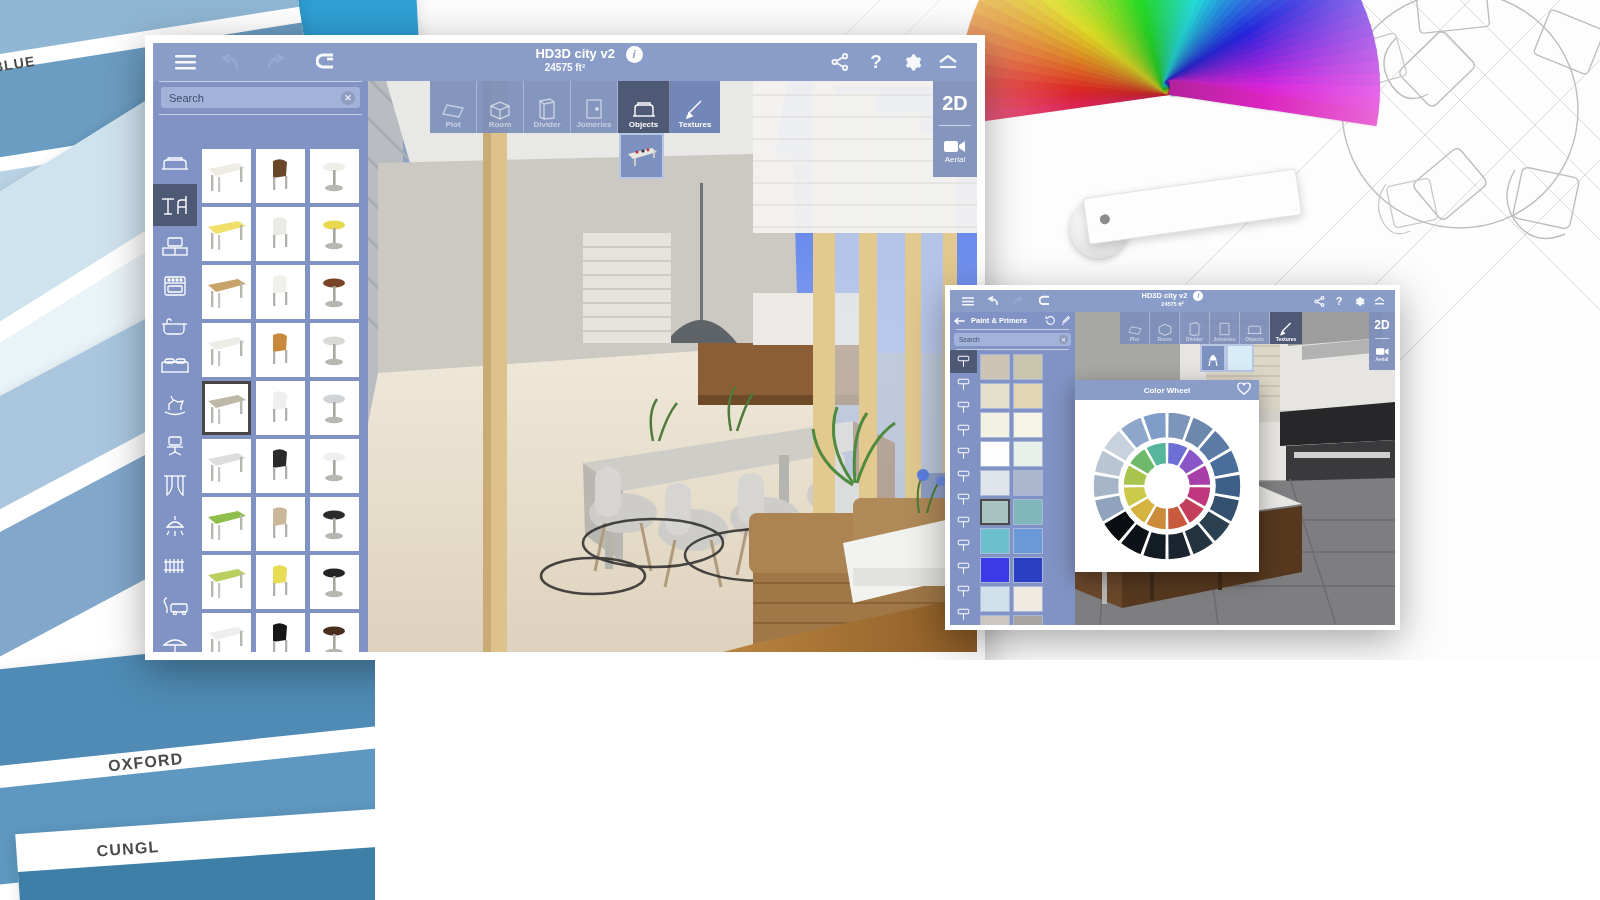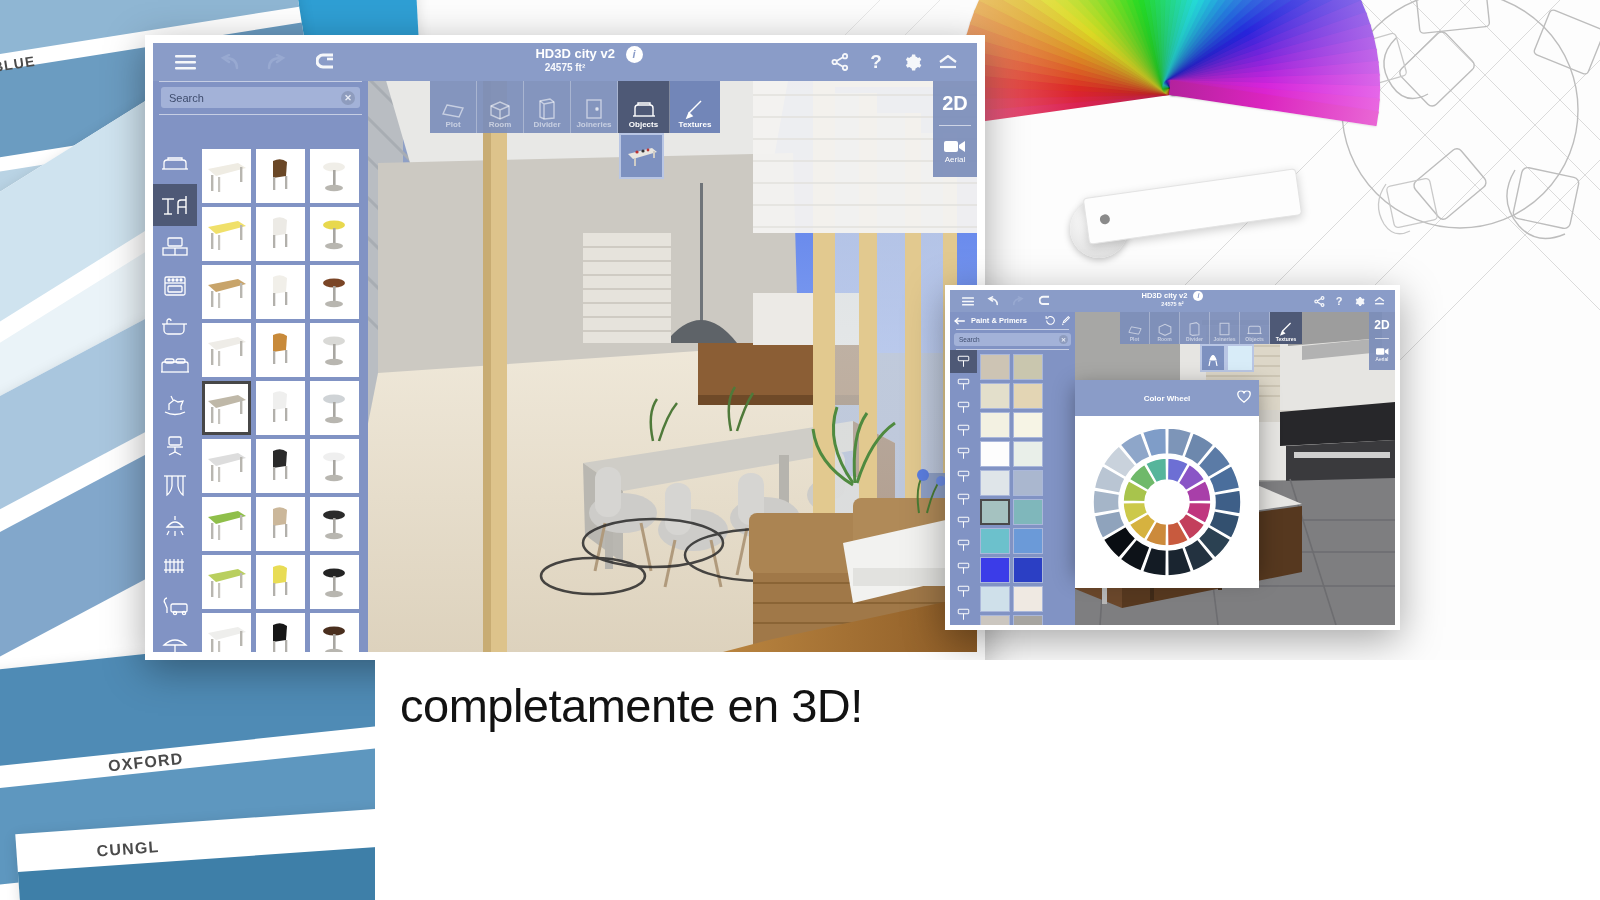--- a/index.html
+++ b/index.html
@@ -1250,21 +1250,21 @@
             <div class="pcell" style="width: 30px; height: 26px; margin: 1.5px; background: rgb(43, 63, 196);"></div>
             <div class="pcell" style="width: 30px; height: 26px; margin: 1.5px; background: rgb(207, 224, 234);"></div>
             <div class="pcell" style="width: 30px; height: 26px; margin: 1.5px; background: rgb(239, 233, 226);"></div>
             <div class="pcell" style="width: 30px; height: 26px; margin: 1.5px; background: rgb(203, 198, 191);"></div>
             <div class="pcell" style="width: 30px; height: 26px; margin: 1.5px; background: rgb(166, 164, 160);"></div>
           </div>
       </div>
     </div>
 
     <div class="cw-dialog" style="left:125px;top:90px;width:184px;height:192px;">
-      <div class="cw-head" style="height:36px;font-size:8px;">
+      <div class="cw-head" style="height:20px;font-size:8px;">
         <span>Color Wheel</span>
         <span class="cw-heart">
           <svg width="14" height="13" viewBox="0 0 16 14" fill="none" stroke="#fff" stroke-width="1.5">
               <path d="M8 13 C2 8.5 1 6 1 4.2 A3.2 3.2 0 0 1 8 3 A3.2 3.2 0 0 1 15 4.2 C15 6 14 8.5 8 13 z"></path>
             </svg>
         </span>
       </div>
       <div class="cw-body" style="height:172px;background:#fff;">
         <svg id="wheel-svg" width="156" height="156" viewBox="0 0 156 156">
             <path d="M78.77491202460217 4.004057466952105 A74 74 0 0 1 102.57992375939405 8.201523311877523 L93.94373433041775 32.72531241851515 A48 48 0 0 0 78.50264563757979 30.002631870455417 Z" fill="#7d95b8" stroke="#ffffff" stroke-width="1.6"></path>
@@ -1299,14 +1299,13 @@
             <path d="M56.534174997895775 39.59142860012837 A44 44 0 0 1 77.3856640650776 34.004288943590616 L77.6928320325388 56.002144471795305 A22 22 0 0 0 67.26708749894789 58.79571430006418 Z" fill="#56b59b" stroke="#ffffff" stroke-width="1.6"></path>
             <circle cx="78" cy="78" r="21" fill="#ffffff"></circle>
           </svg>
       </div>
     </div>
   </div>
 </div>
 
 <div class="cap-white"></div>
 <div class="caption">
-  <div class="cap2">completamente en 3D!</div>
 </div>
 
 </body></html>

